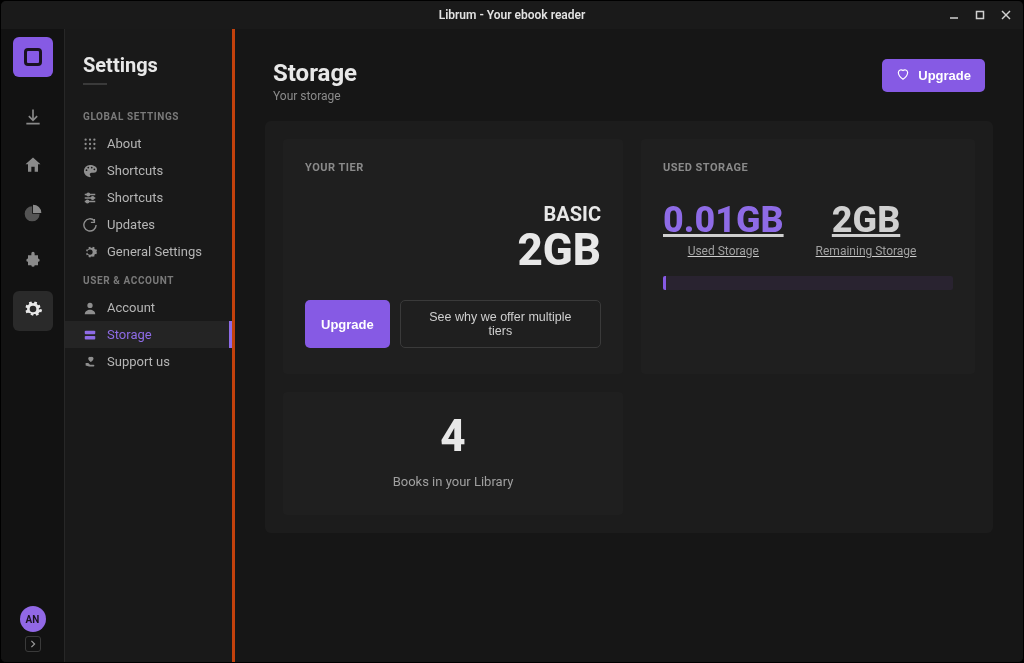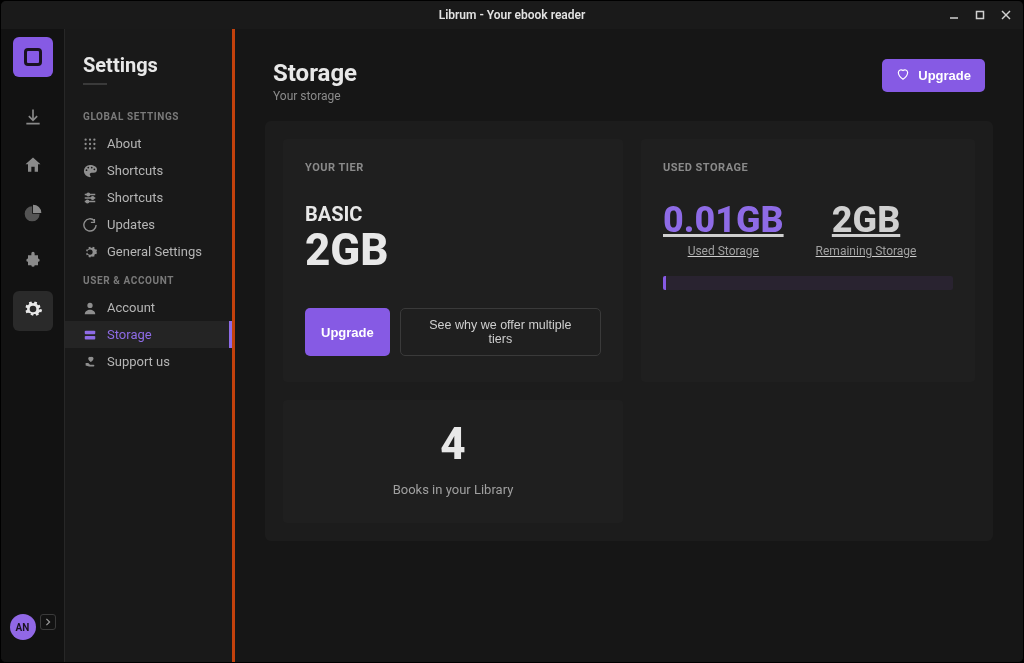--- a/index.html
+++ b/index.html
@@ -10,21 +10,21 @@
   .titlebar .winctrls { position: absolute; right: 6px; top: 0; height: 28px; display: flex; align-items: center; gap: 4px; }
   .winctrl { width: 22px; height: 22px; display:flex; align-items:center; justify-content:center; color:#d0d0d0; font-size:12px; cursor:pointer; }
   .winctrl svg { width:10px; height:10px; }
   .body { display: flex; height: calc(663px - 28px); }
   .rail { width: 64px; background: #121212; border-right: 1px solid #272727; display:flex; flex-direction:column; align-items:center; padding-top:8px; position:relative; }
   .rail .logo { width:40px; height:40px; background:#865ae4; border-radius:6px; display:flex; align-items:center; justify-content:center; margin-bottom:18px; }
   .rail .logo .sq { width:18px; height:18px; border:3px solid #1a1220; border-radius:4px; }
   .rail .item { width:40px; height:40px; display:flex; align-items:center; justify-content:center; border-radius:6px; margin:4px 0; cursor:pointer; color:#8a8a8a; }
   .rail .item.active { background:#2a2a2a; color:#e8e8e8; }
   .rail .item svg { width:20px; height:20px; }
-  .rail .footer { position:absolute; bottom:24px; left:0; right:0; display:flex; justify-content:center; gap:4px; }
+  .rail .footer { position:absolute; bottom:12px; left:0; right:0; display:flex; align-items:center; justify-content:center; gap:4px;flex-direction:column; }
   .avatar { width:26px; height:26px; border-radius:50%; background:#9168e6; color:#1a1220; font-size:10px; font-weight:700; display:flex; align-items:center; justify-content:center; }
   .chev { width:16px; height:16px; border:1px solid #3a3a3a; border-radius:3px; display:flex; align-items:center; justify-content:center; color:#9a9a9a; cursor:pointer; }
   .chev svg{ width:8px;height:8px;}
   .sidebar { width: 170px; background:#191919; border-right:3px solid #c2410c; padding:24px 0 0 0; }
   .sidebar h1 { font-size:20px; font-weight:700; color:#e8e8e8; padding:0 18px 6px; }
   .sidebar .rule { width:24px; height:2px; background:#3a3a3a; margin:0 18px 16px; }
   .group-label { font-size:10px; letter-spacing:.6px; font-weight:700; color:#7a7a7a; padding:10px 18px 8px; }
   .nav-item { display:flex; align-items:center; gap:10px; padding:6px 18px; font-size:13px; color:#b5b5b5; cursor:pointer; position:relative; }
   .nav-item .ico { width:14px; height:14px; display:flex; align-items:center; justify-content:center; color:#8f8f8f; }
   .nav-item .ico svg{ width:14px;height:14px;}
@@ -37,21 +37,21 @@
   .header .sub { font-size:12px; color:#8a8a8a; margin-top:2px; }
   .btn-upgrade { background:#865ae4; color:#fff; border:none; border-radius:5px; padding:8px 14px; font-size:13px; font-weight:600; display:flex; align-items:center; gap:8px; cursor:pointer; }
   .btn-upgrade svg{ width:14px; height:14px; }
   .content { background:#1c1c1c; margin:0 30px 30px 30px; border-radius:6px; padding:18px; }
   .row { display:flex; gap:18px; }
   .card { background:#1f1f1f; border-radius:4px; padding:22px 22px 26px; }
   .card.tier { width: 340px; }
   .card.used { flex:1; }
   .card.books { width: 340px; margin-top:18px; }
   .card .label { font-size:11px; letter-spacing:.5px; font-weight:700; color:#8a8a8a; margin-bottom:28px; }
-  .tier-center { text-align:left; margin-bottom:36px; }
+  .tier-center { text-align:right; margin-bottom:28px; }
   .tier-name { font-size:20px; font-weight:700; color:#e8e8e8; margin-bottom:2px; }
   .tier-size { font-size:44px; font-weight:800; color:#e8e8e8; line-height:1; }
   .tier-actions { display:flex; gap:10px; }
   .btn-primary { background:#865ae4; color:#fff; border:none; border-radius:5px; padding:9px 16px; font-size:13px; font-weight:600; cursor:pointer; }
   .btn-ghost { background:transparent; color:#cfcfcf; border:1px solid #3a3a3a; border-radius:5px; padding:9px 20px; font-size:12.5px; cursor:pointer; }
   .used-row { display:flex; gap:32px; align-items:flex-end; margin-bottom:18px;text-decoration:underline; }
   .used-block { text-align:center; }
   .used-val { font-size:36px; font-weight:800; line-height:1; }
   .used-val.purple { color:#8e6be6; }
   .used-val.grey { color:#d0d0d0; }

